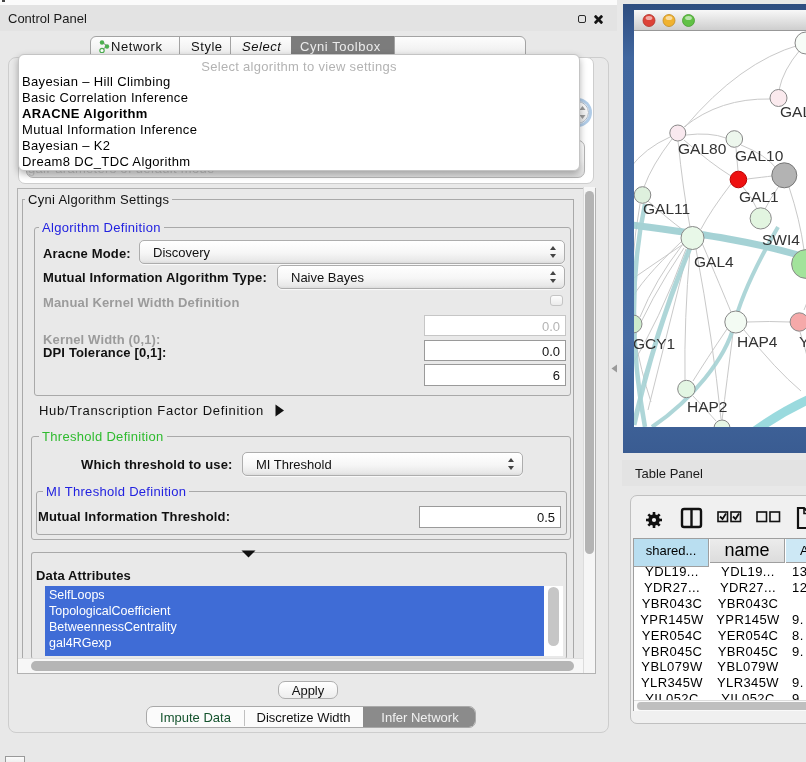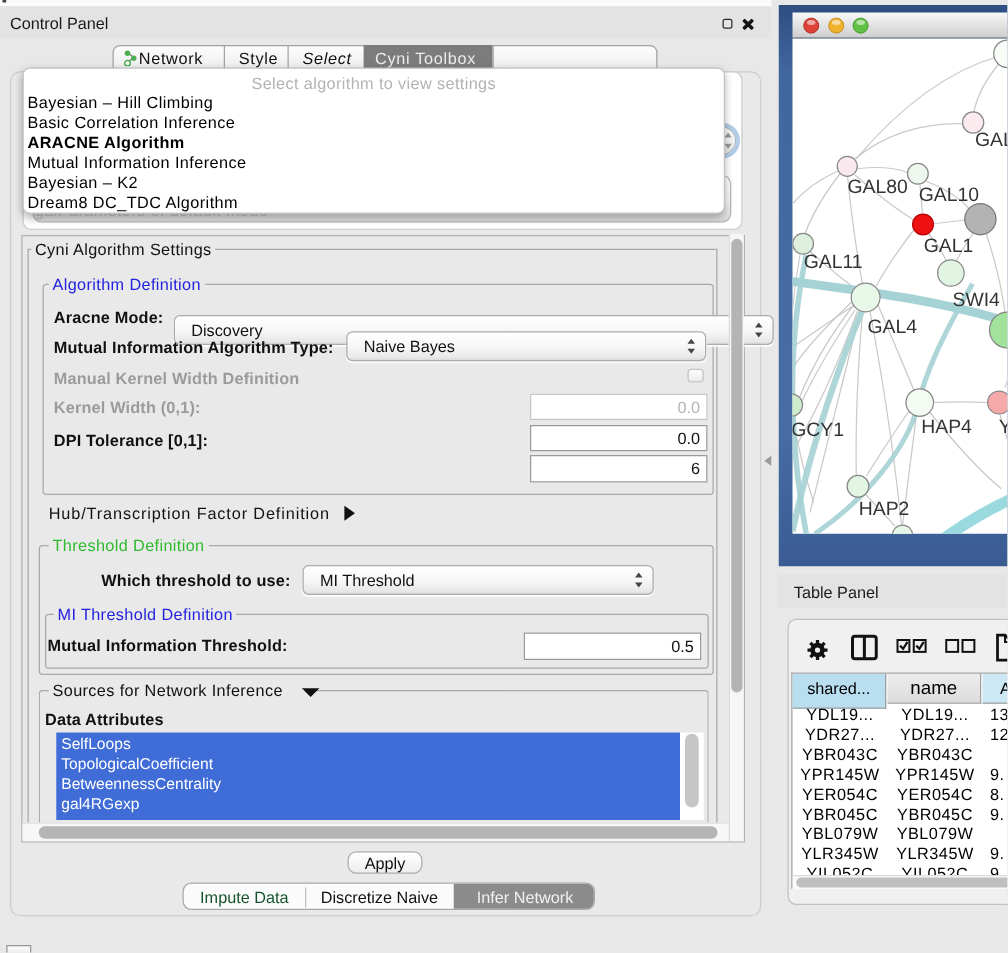--- a/index.html
+++ b/index.html
@@ -75,38 +75,38 @@
   <div class="abs" style="left:22px;top:74px;font-size:13px;letter-spacing:0.35px;color:#000;line-height:16px;">Bayesian – Hill Climbing<br>Basic Correlation Inference<br><b>ARACNE Algorithm</b><br>Mutual Information Inference<br>Bayesian – K2<br>Dream8 DC_TDC Algorithm</div>
 
   <div class="abs" style="left:17px;top:188px;width:579px;height:486px;border:1px solid #b2b2b2;background:#e9e9e9;"></div>
 
   <div class="group" style="left:22px;top:199px;width:552px;height:473px;border-radius:0;"></div>
   <div class="gtitle" style="left:25px;top:192px;color:#111;">Cyni Algorithm Settings</div>
 
   <div class="group" style="left:34px;top:227px;width:537px;height:169px;"></div>
   <div class="gtitle" style="left:39px;top:220px;color:#2222e0;">Algorithm Definition</div>
   <div class="lbl" style="left:43px;top:246px;">Aracne Mode:</div>
-  <div class="combo" style="left:139px;top:252px;width:480px;height:24px;">
+  <div class="combo" style="left:139px;top:240px;width:426px;height:24px;">
     <span class="ctext">Discovery</span>
     <svg class="arrows" viewBox="0 0 8 13">
         <path d="M4 0.5 L7 4.5 L1 4.5 Z" fill="#444"></path>
         <path d="M4 12.5 L7 8.5 L1 8.5 Z" fill="#444"></path>
       </svg>
   </div>
   <div class="lbl" style="left:43px;top:270px;">Mutual Information Algorithm Type:</div>
   <div class="combo" style="left:277px;top:265px;width:288px;height:24px;">
     <span class="ctext">Naive Bayes</span>
     <svg class="arrows" viewBox="0 0 8 13">
         <path d="M4 0.5 L7 4.5 L1 4.5 Z" fill="#444"></path>
         <path d="M4 12.5 L7 8.5 L1 8.5 Z" fill="#444"></path>
       </svg>
   </div>
   <div class="glbl" style="left:43px;top:295px;">Manual Kernel Width Definition</div>
   <div class="abs" style="left:550px;top:295px;width:13px;height:11px;background:linear-gradient(180deg,#fdfdfd,#ebebeb);border:1px solid #c4c4c4;border-radius:3px;"></div>
-  <div class="glbl" style="left:43px;top:318px;">Kernel Width (0,1):</div>
+  <div class="glbl" style="left:43px;top:332px;">Kernel Width (0,1):</div>
   <div class="tfield" style="left:424px;top:315px;width:142px;height:21px;">
       <span style="color:#b4b4b4;">0.0</span>
     </div>
   <div class="lbl" style="left:43px;top:345px;">DPI Tolerance [0,1]:</div>
   <div class="tfield" style="left:424px;top:340px;width:142px;height:21px;border-color:#9a9a9a;">
       <span>0.0</span>
     </div>
   <div class="tfield" style="left:424px;top:364px;width:142px;height:22px;border-color:#9a9a9a;">
       <span>6</span>
     </div>
@@ -127,21 +127,20 @@
       </svg>
   </div>
   <div class="group" style="left:36px;top:491px;width:531px;height:44px;"></div>
   <div class="gtitle" style="left:43px;top:484px;color:#2222e0;">MI Threshold Definition</div>
   <div class="lbl" style="left:38px;top:509px;">Mutual Information Threshold:</div>
   <div class="tfield" style="left:419px;top:506px;width:142px;height:22px;border-color:#9a9a9a;">
       <span>0.5</span>
     </div>
 
   <div class="group" style="left:31px;top:552px;width:536px;height:107px;border-bottom:none;"></div>
-  <div class="gtitle" style="left:39px;top:545px;color:#111;padding-right:26px;">Sources for Network Inference</div>
   <svg class="abs" style="left:241px;top:550px;" width="15" height="8" viewBox="0 0 15 8">
       <path d="M0.5 0.5 L14.5 0.5 L7.5 7.5 Z" fill="#111"></path>
     </svg>
   <div class="lbl" style="left:36px;top:568px;">Data Attributes</div>
   <div class="abs" style="left:45px;top:586px;width:518px;height:70px;background:#fff;"></div>
   <div class="abs" style="left:45px;top:586px;width:499px;height:70px;background:#3f6cd6;"></div>
   <div class="abs" style="left:49px;top:587px;font-size:12.5px;color:#fff;line-height:16px;">SelfLoops<br>TopologicalCoefficient<br>BetweennessCentrality<br>gal4RGexp</div>
   <div class="abs" style="left:547.5px;top:587px;width:11px;height:59px;background:#c6c6c6;border-radius:5.5px;"></div>
 
   <div class="abs" style="left:18px;top:658px;width:565px;height:15px;background:#f7f7f7;border-top:1px solid #e0e0e0;"></div>
@@ -149,21 +148,21 @@
 
   <div class="abs" style="left:583px;top:187px;width:12px;height:486px;background:#f6f6f6;border-left:1px solid #dcdcdc;"></div>
   <div class="abs" style="left:584.5px;top:191px;width:9px;height:363px;background:#b4b4b4;border-radius:4.5px;"></div>
 
   <div class="abs" style="left:278px;top:681px;width:60px;height:18px;border:1px solid #aeaeae;border-radius:7px;background:linear-gradient(180deg,#ffffff,#ededed);text-align:center;font-size:13px;line-height:17px;color:#111;">Apply</div>
 
   <div class="abs" style="left:146px;top:706px;width:330px;height:22px;border:1px solid #a9a9a9;border-radius:7px;background:#fbfbfb;overflow:hidden;">
     <div class="abs" style="left:216px;top:0;width:114px;height:22px;background:#8b8b8b;"></div>
     <div class="abs" style="left:97px;top:3px;width:1px;height:16px;background:#c0c0c0;"></div>
     <div class="abs" style="left:0;top:3px;width:97px;text-align:center;font-size:13px;color:#14532d;">Impute Data</div>
-    <div class="abs" style="left:97px;top:3px;width:119px;text-align:center;font-size:13px;color:#111;">Discretize Naive</div>
+    <div class="abs" style="left:97px;top:3px;width:119px;text-align:center;font-size:13px;color:#111;">Discretize Width</div>
     <div class="abs" style="left:216px;top:3px;width:114px;text-align:center;font-size:13px;color:#f1f1f1;">Infer Network</div>
   </div>
 
   <div class="abs" style="left:5px;top:756px;width:20px;height:10px;background:linear-gradient(180deg,#fbfbfb,#e9e9e9);border:1.5px solid #999;"></div>
 </div>
 
 <svg class="abs" style="left:611px;top:364px;" width="7" height="9" viewBox="0 0 7 9">
     <path d="M6 0.5 L6 8.5 L0.5 4.5 Z" fill="#9a9a9a"></path>
   </svg>
 
@@ -289,20 +288,20 @@
       <rect x="129" y="9" width="9.5" height="9.5"></rect>
     </g>
 
     <path d="M157 5 L163 5 L168.5 10.5 L168.5 25 L157 25 Z" fill="none" stroke-width="2.2"></path>
       <path d="M163 5 L163 10.5 L168.5 10.5" fill="none" stroke-width="1.6"></path>
   </g>
 </svg>
 
 <div class="abs" style="left:633px;top:538px;width:173px;height:173px;background:#fff;border-top:1px solid #9f9f9f;border-left:1px solid #9f9f9f;overflow:hidden;">
   <div class="abs" style="left:0;top:0;width:75px;height:28px;background:#b9def0;border-right:1px solid #9f9f9f;border-bottom:1px solid #9f9f9f;text-align:center;font-size:13px;line-height:23px;">shared...</div>
-  <div class="abs" style="left:76px;top:0;width:75px;height:24px;background:linear-gradient(180deg,#ececec,#dcdcdc);border-right:1px solid #9f9f9f;border-bottom:1px solid #9f9f9f;text-align:center;font-size:15px;line-height:23px;">name</div>
+  <div class="abs" style="left:76px;top:0;width:75px;height:24px;background:linear-gradient(180deg,#ececec,#dcdcdc);border-right:1px solid #9f9f9f;border-bottom:1px solid #9f9f9f;text-align:center;font-size:18px;line-height:23px;">name</div>
   <div class="abs" style="left:152px;top:0;width:21px;height:24px;background:#cde8f5;border-bottom:1px solid #9f9f9f;font-size:13px;line-height:23px;padding-left:14px;">A</div>
   <div class="abs" style="left:0;top:25px;width:76px;text-align:center;font-size:13px;letter-spacing:0.4px;line-height:15.9px;color:#000;">YDL19...<br>YDR27...<br>YBR043C<br>YPR145W<br>YER054C<br>YBR045C<br>YBL079W<br>YLR345W<br>YIL052C</div>
   <div class="abs" style="left:76px;top:25px;width:76px;text-align:center;font-size:13px;letter-spacing:0.4px;line-height:15.9px;color:#000;">YDL19...<br>YDR27...<br>YBR043C<br>YPR145W<br>YER054C<br>YBR045C<br>YBL079W<br>YLR345W<br>YIL052C</div>
   <div class="abs" style="left:158px;top:25px;width:20px;font-size:13px;letter-spacing:0.4px;line-height:15.9px;color:#000;">13<br>12<br>&nbsp;<br>9.<br>8.<br>9.<br>&nbsp;<br>9.<br>9</div>
   <div class="abs" style="left:0;top:161px;width:173px;height:12px;background:#fafafa;border-top:1px solid #dcdcdc;"></div>
   <div class="abs" style="left:3px;top:163px;width:175px;height:8px;background:#bfbfbf;border-radius:4px;"></div>
 </div>
 
 </body></html>

